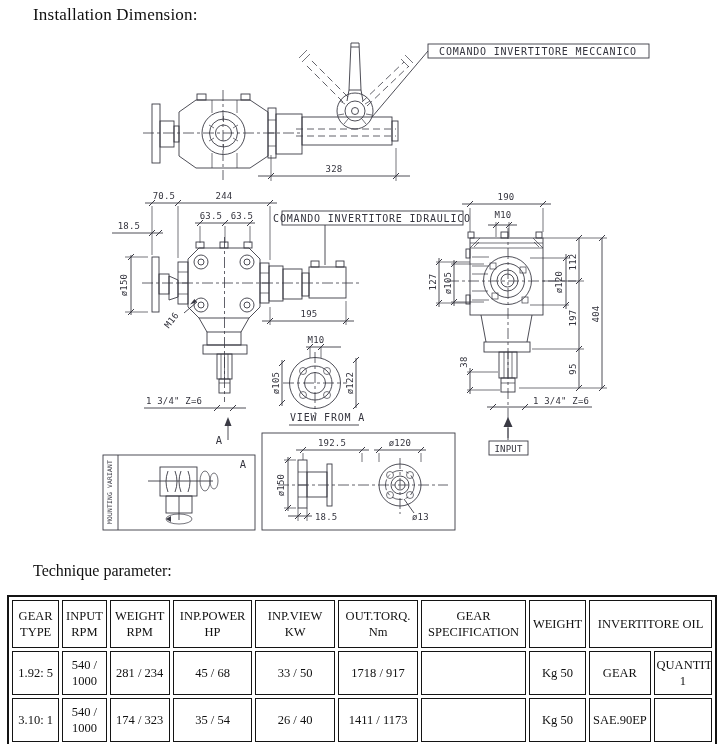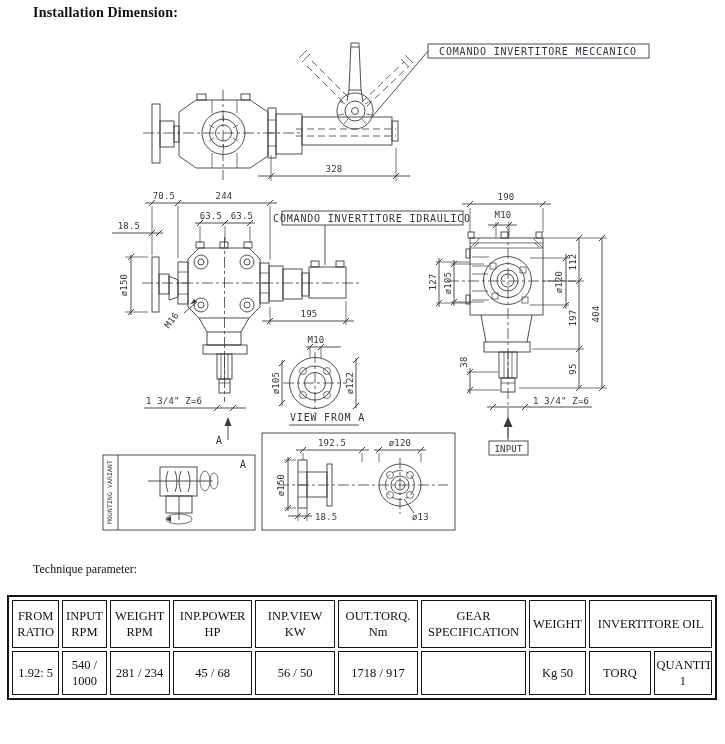--- a/index.html
+++ b/index.html
@@ -4,25 +4,25 @@
 <style>
   html,body{margin:0;padding:0;}
   body{
     width:725px;height:744px;position:relative;
     background:#ffffff;color:#101010;
     font-family:"Liberation Serif",serif;
     overflow:hidden;
   }
   .title{
     position:absolute;left:33px;top:5px;
-    font-size:14px;font-weight:bold;letter-spacing:.2px;
+    font-size:17px;font-weight:normal;letter-spacing:.2px;
   }
   .subtitle{
     position:absolute;left:33px;top:562px;
-    font-size:12px;font-weight:normal;
+    font-size:16px;font-weight:normal;
   }
   svg.drawing{position:absolute;left:0;top:0;}
   svg .ln{stroke:#3a3a44;stroke-width:.9;fill:none;}
   svg .thin{stroke:#3a3a44;stroke-width:.7;fill:none;}
   svg .tk{stroke:#3a3a44;stroke-width:1;fill:none;}
   svg .cl{stroke:#3a3a44;stroke-width:.8;fill:none;stroke-dasharray:11 3 3 3;}
   svg .dsh{stroke:#3a3a44;stroke-width:.8;fill:none;stroke-dasharray:7 4;}
   svg .fillshape{fill:#3a3a44;stroke:none;}
   svg text{fill:#34343e;font-family:"DejaVu Sans Mono",monospace;}
   .cad{font-size:9px;letter-spacing:.2px;}
@@ -383,38 +383,50 @@
     <col style="width:79px">
       <col style="width:79px">
       <col style="width:80px">
     <col style="width:104px">
       <col style="width:57px">
       <col style="width:61px">
       <col style="width:58px">
   </colgroup>
   <thead>
     <tr>
-      <th>FROM RATIO</th>
+      <th>GEAR TYPE</th>
       <th>INPUT RPM</th>
       <th>WEIGHT RPM</th>
       <th>INP.POWER HP</th>
       <th>INP.VIEW KW</th>
       <th>OUT.TORQ. Nm</th>
       <th>GEAR SPECIFICATION</th>
       <th>WEIGHT</th>
       <th colspan="2">INVERTITORE OIL</th>
     </tr>
   </thead>
   <tbody>
     <tr>
       <td>1.92: 5</td>
       <td>540 / 1000</td>
       <td>281 / 234</td>
       <td>45 / 68</td>
-      <td>56 / 50</td>
+      <td>33 / 50</td>
       <td>1718 / 917</td>
       <td></td>
       <td>Kg 50</td>
-      <td>TORQ</td>
+      <td>GEAR</td>
       <td>QUANTITY 1</td>
+    </tr>
+    <tr>
+      <td>3.10: 1</td>
+      <td>540 / 1000</td>
+      <td>174 / 323</td>
+      <td>35 / 54</td>
+      <td>26 / 40</td>
+      <td>1411 / 1173</td>
+      <td></td>
+      <td>Kg 50</td>
+      <td>SAE.90EP</td>
+      <td></td>
     </tr>
   </tbody>
 </table>
 
 </body></html>

